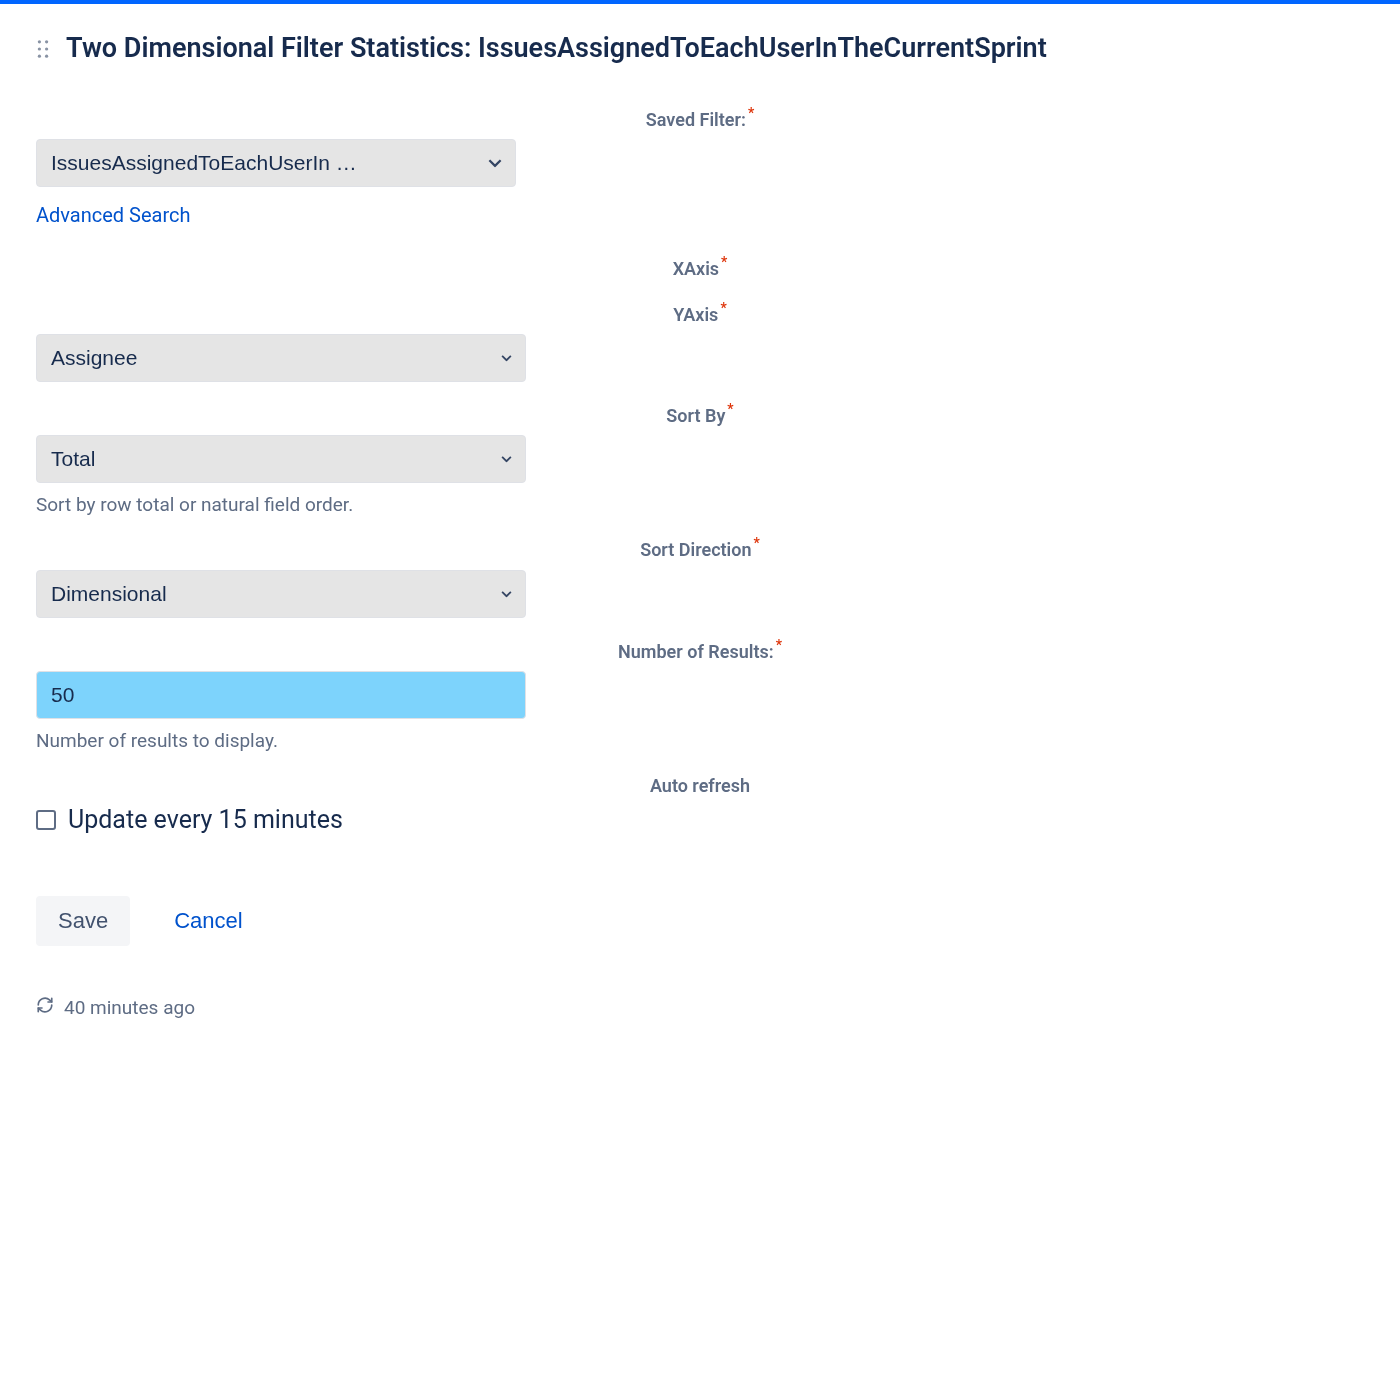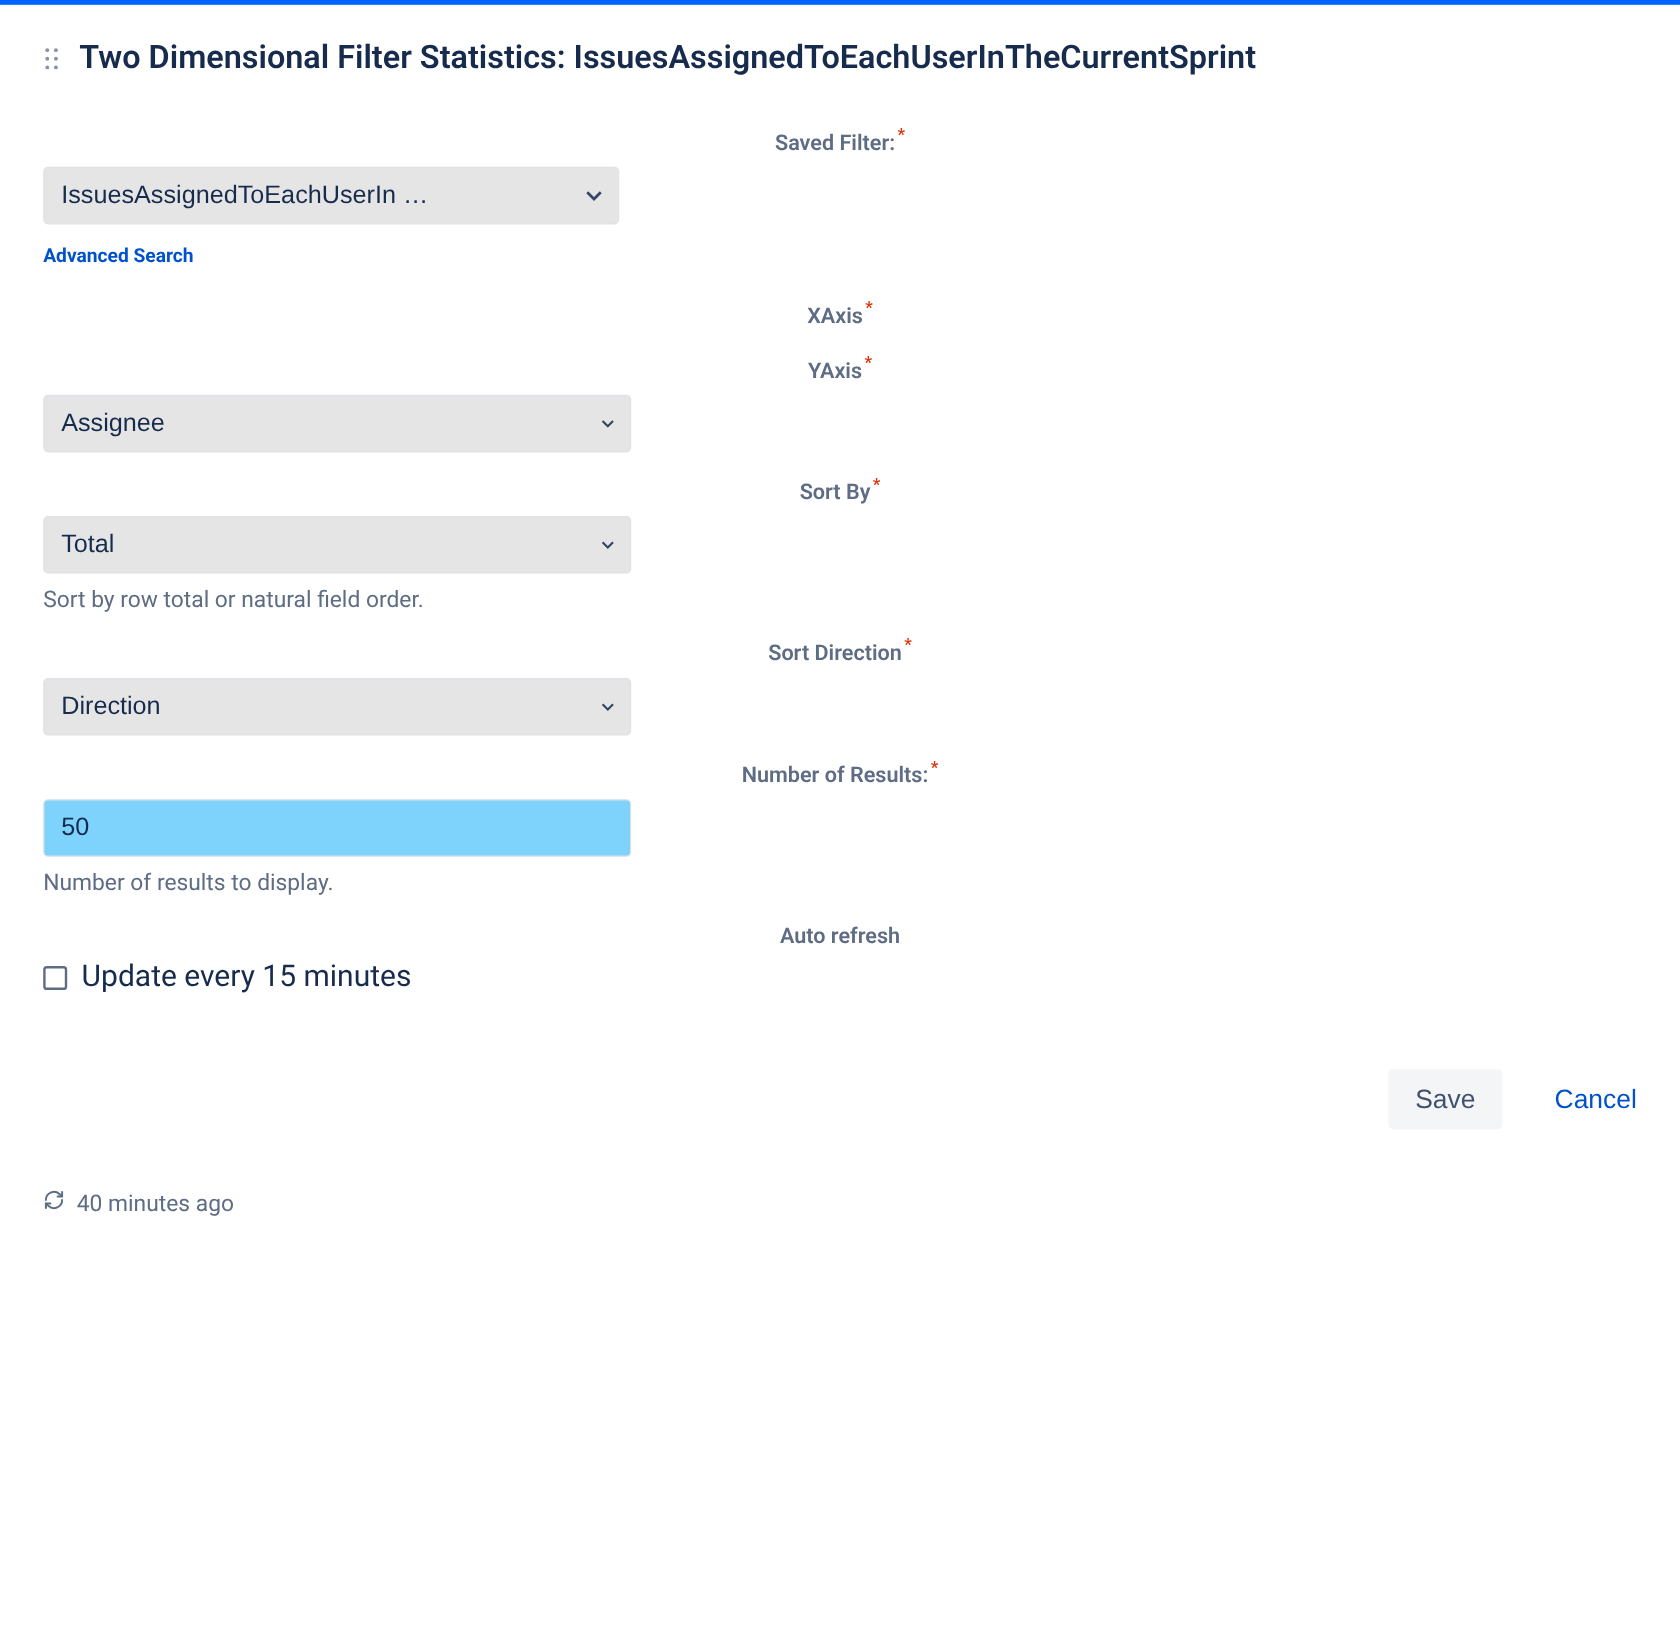--- a/index.html
+++ b/index.html
@@ -102,22 +102,22 @@
       height: 7px;
     }
     .chevron-down svg {
       width: 14px;
       height: 9px;
       display: block;
     }
     .link {
       display: inline-block;
       color: #0052cc;
-      font-size: 16px;
-      font-weight: 700;
+      font-size: 20px;
+      font-weight: 400;
       text-decoration: none;
       margin-top: 12px;
       cursor: pointer;
     }
     .input-control {
       width: 490px;
       height: 48px;
       padding: 0 14px;
       font-size: 21px;
       color: #172b4d;
@@ -150,21 +150,20 @@
       font-size: 25px;
       color: #172b4d;
       font-weight: 400;
     }
     .buttons-row {
       display: flex;
       align-items: center;
       gap: 44px;
       margin-top: 62px;
       margin-bottom: 50px;
-      justify-content: flex-end;
     }
     .btn-save {
       background: #f4f5f7;
       border: none;
       border-radius: 4px;
       padding: 12px 22px;
       font-size: 22px;
       color: #42526e;
       cursor: pointer;
       font-weight: 400;
@@ -267,21 +266,21 @@
       </span>
     </div>
     <p class="help-text">Sort by row total or natural field order.</p>
   </div>
 
   <div class="form-group">
     <label class="form-label">
       <span>Sort Direction</span><span class="required">*</span>
     </label>
     <div class="select-wrapper">
-      <button class="select-control">Direction</button>
+      <button class="select-control">Dimensional</button>
       <span class="chevron-down small">
         <svg viewBox="0 0 12 8" fill="none" stroke="currentColor" stroke-width="2">
             <path d="M1 1.5 L6 6.5 L11 1.5"></path>
           </svg>
       </span>
     </div>
   </div>
 
   <div class="form-group">
     <label class="form-label">

